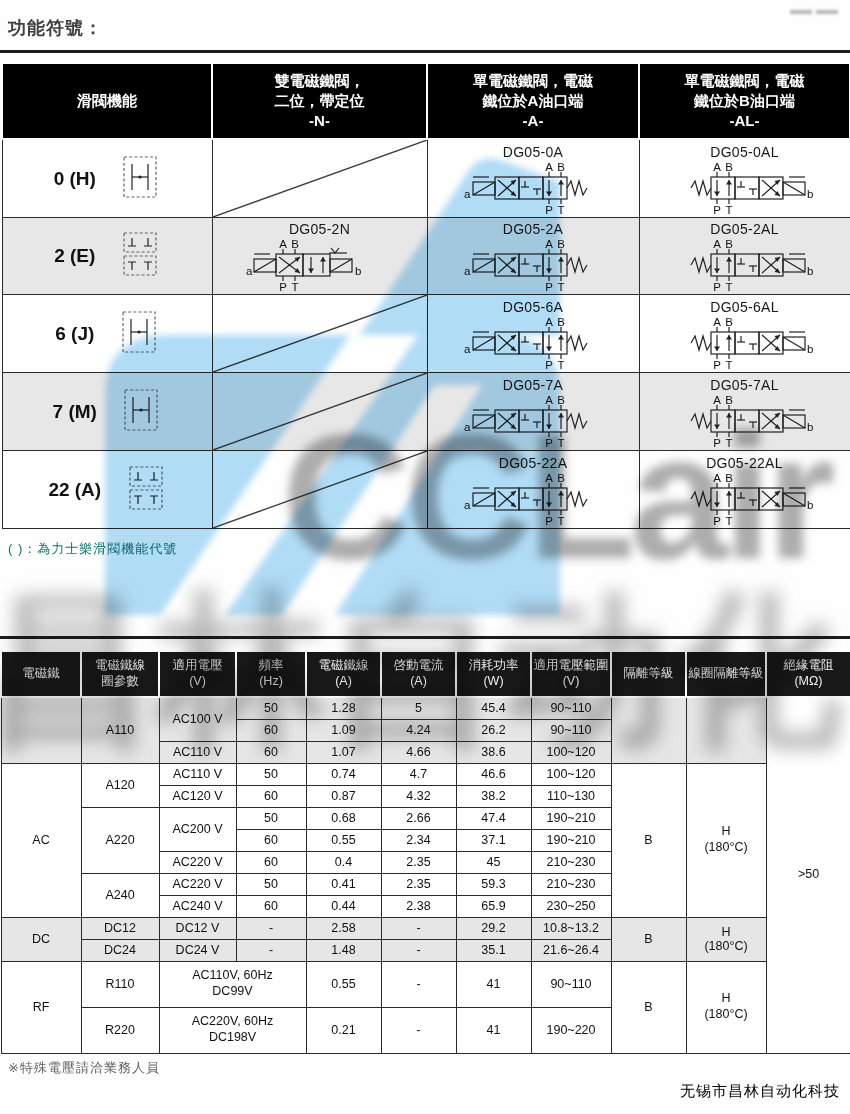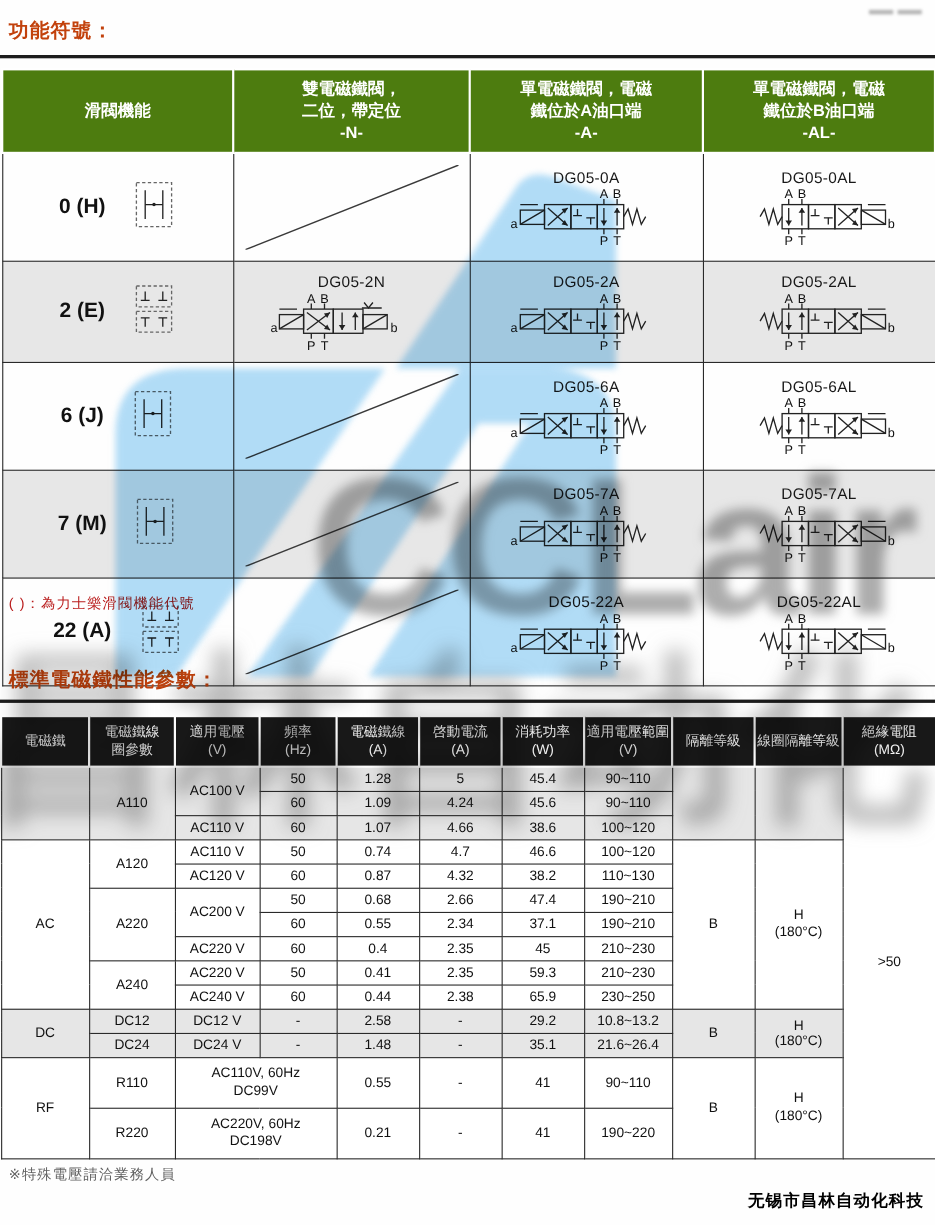--- a/index.html
+++ b/index.html
@@ -1,61 +1,61 @@
 <!DOCTYPE html>
 <html><head>
 <meta charset="utf-8">
 <style>
   * { margin:0; padding:0; box-sizing:border-box; }
   html,body { background:#ffffff; }
   body { font-family:"Liberation Sans","DejaVu Sans",sans-serif; color:#111; }
   .page { position:relative; width:850px; height:1114px; background:#fefefe; overflow:hidden; }
 
   
-  .sec-title { font-size:18px; font-weight:bold; letter-spacing:1px; color:#c2410c;text-align:center; }
+  .sec-title { font-size:18px; font-weight:bold; letter-spacing:1px; color:#404040;text-align:center; }
   #title1 { position:absolute; left:8px; top:16px; }
   #title2 { position:absolute; left:8px; top:606px; }
   .rule { position:absolute; left:0; width:850px; height:3px; background:#1c1c1c; }
   #rule1 { top:50px; }
   #rule2 { top:636px; }
 
   
   .top-cut { position:absolute; top:0; right:8px; width:52px; height:5px; filter:blur(1.5px); opacity:.55; }
   .top-cut i { display:inline-block; width:22px; height:4px; background:#777; margin-right:4px; }
 
   
   table { border-collapse:collapse; table-layout:fixed; }
   .valve-table { position:absolute; left:1px; top:62px; width:848px; border:1px solid #2a2a2a; }
   .valve-table th {
-    background:#4d7c0f; color:#fff; font-size:15px; font-weight:bold;
+    background:#000000; color:#fff; font-size:15px; font-weight:bold;
     border:2px solid #fff; height:76px; text-align:center; vertical-align:middle;
     white-space:pre-line; line-height:1.35; padding:2px;
   }
-  .valve-table td { border:1px solid #2a2a2a; height:77px; text-align:center; vertical-align:middle; padding:10px; }
+  .valve-table td { border:1px solid #2a2a2a; height:77px; text-align:center; vertical-align:middle; padding:0; }
   .valve-table tr.g td { background:#e7e7e7; }
   .name-cell { white-space:nowrap; }
   .spool-code { font-size:19px; font-weight:bold; vertical-align:middle; }
   .spool-ic { display:inline-block; vertical-align:middle; margin-left:20px; }
   .diag-svg { display:block; width:100%; height:77px; }
   .diag-svg line { stroke:#3a3a3a; stroke-width:1.3; vector-effect:non-scaling-stroke; }
   .valve { display:inline-block; }
   .vlabel { font-size:14px; color:#181818; text-align:center; margin-bottom:1px; letter-spacing:.3px; }
   .valve svg.vs { display:block; margin:0 auto; }
 
   
   .defs { position:absolute; width:0; height:0; overflow:hidden; }
   .sym line, .sym rect, .sym polyline, .sym path { stroke:#222; stroke-width:1.2; fill:none; }
   .sym polygon { fill:#222; stroke:none; }
   .sym text { fill:#111; stroke:none; font-family:"Liberation Sans",sans-serif; font-size:11.5px; }
   .sym .dash { stroke-dasharray:3,2.2; stroke:#666; }
 
   
-  #note { position:absolute; left:8px; top:540px; font-size:13px; color:#b91c1c; letter-spacing:1px; }
+  #note { position:absolute; left:8px; top:540px; font-size:13px; color:#0f766e; letter-spacing:1px; }
   #footnote { position:absolute; left:8px; top:1059px; font-size:13px; color:#5f5f5f; letter-spacing:1px; }
-  #company { position:absolute; right:10px; top:1082px; font-size:15px; font-weight:bold; color:#000; letter-spacing:1px; }
+  #company { position:absolute; right:10px; top:1082px; font-size:15px; font-weight:normal; color:#000; letter-spacing:1px; }
 
   
   .sol-table { position:absolute; left:0; top:650px; width:850px; border:1px solid #2a2a2a; font-size:12.5px; }
   .sol-table th {
     background:#181818; color:#f2f2f2; font-weight:normal; font-size:12.5px;
     border:2px solid #fff; height:46px; text-align:center; vertical-align:middle;
     white-space:pre-line; line-height:1.25; padding:1px;
   }
   .sol-table td { border:1px solid #2a2a2a; text-align:center; vertical-align:middle; background:#fff; padding:1px 2px; }
   .sol-table td.g { background:#e6e6e6; }
@@ -303,21 +303,20 @@
               </svg></div></td>
         <td><div class="valve"><div class="vlabel">DG05-22AL</div><svg class="vs" width="150" height="54">
                 <use href="#valve-al" xlink:href="#valve-al"></use>
               </svg></div></td>
       </tr>
     </tbody>
   </table>
 
   <p id="note">( )：為力士樂滑閥機能代號</p>
 
-  <h2 id="title2" class="sec-title">標準電磁鐵性能參數：</h2>
   <div id="rule2" class="rule"></div>
 
   <table class="sol-table">
     <colgroup>
       <col style="width:80px">
         <col style="width:78px">
         <col style="width:77px">
         <col style="width:70px">
       <col style="width:75px">
         <col style="width:75px">
@@ -361,21 +360,21 @@
         <td class="g">45.4</td>
         <td class="g">90~110</td>
         <td class="g" rowspan="3"></td>
         <td class="g" rowspan="3"></td>
         <td rowspan="14" class="pre">&gt;50</td>
       </tr>
       <tr>
         <td class="g">60</td>
         <td class="g">1.09</td>
         <td class="g">4.24</td>
-        <td class="g">45.6</td>
+        <td class="g">26.2</td>
         <td class="g">90~110</td>
       </tr>
       <tr>
         <td class="g">AC110 V</td>
         <td class="g">60</td>
         <td class="g">1.07</td>
         <td class="g">4.66</td>
         <td class="g">38.6</td>
         <td class="g">100~120</td>
       </tr>

